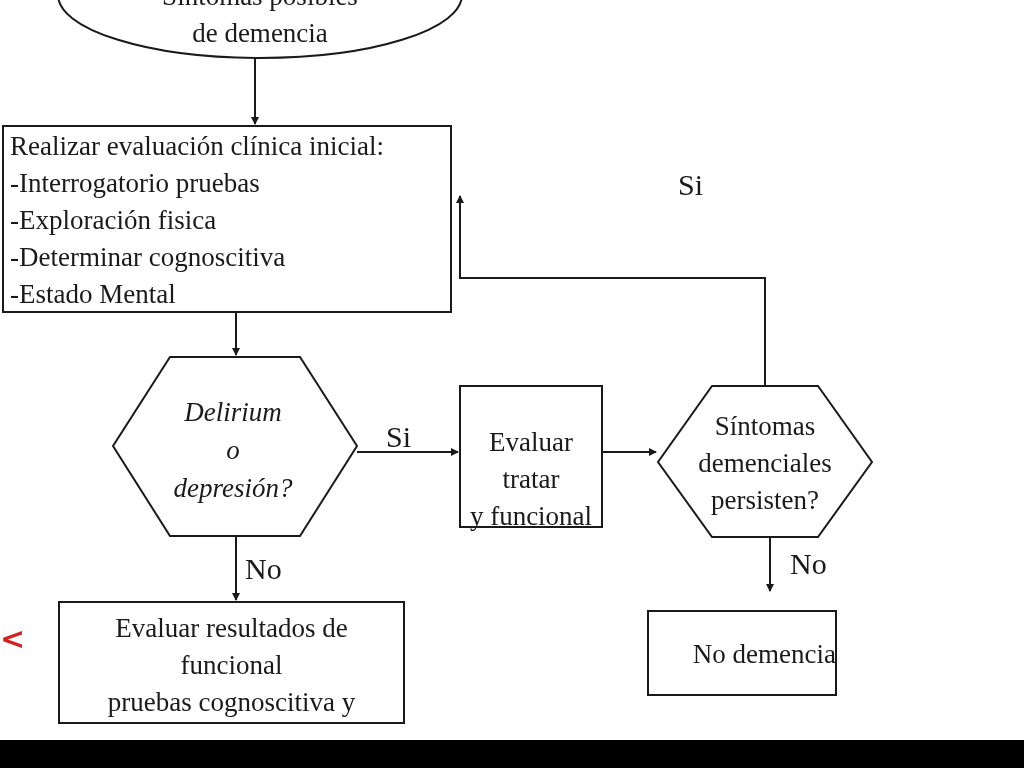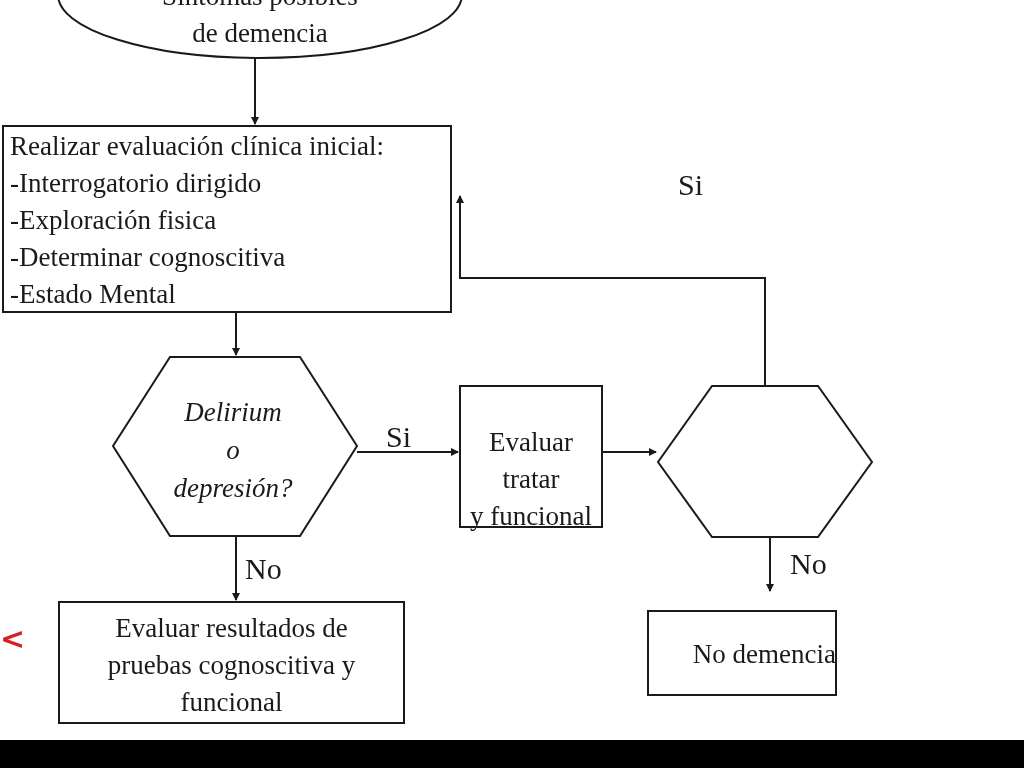--- a/index.html
+++ b/index.html
@@ -39,43 +39,48 @@
     </g>
   </svg>
 
   <div class="txt c" style="left:60px;top:-22px;width:400px;">
     <div>Síntomas posibles</div>
     <div>de demencia</div>
   </div>
 
   <div class="txt" style="left:10px;top:128px;">
     <div>Realizar evaluación clínica inicial:</div>
-    <div>-Interrogatorio dirigido</div>
+    <div>-Interrogatorio pruebas</div>
     <div>-Exploración fisica</div>
     <div>-Determinar cognoscitiva</div>
     <div>-Estado Mental</div>
   </div>
 
   <div class="txt c" style="left:133px;top:393px;width:200px;line-height:38px;font-style:italic;">
     <div>Delirium</div>
     <div>o</div>
     <div>depresión?</div>
   </div>
 
   <div class="txt c" style="left:460px;top:404px;width:142px;line-height:37px;margin-top:20px;">
     <div>Evaluar</div>
     <div>tratar</div>
     <div>y funcional</div>
   </div>
 
+  <div class="txt c" style="left:665px;top:408px;width:200px;line-height:37px;">
+    <div>Síntomas</div>
+    <div>demenciales</div>
+    <div>persisten?</div>
+  </div>
 
   <div class="txt c" style="left:59px;top:610px;width:345px;line-height:37px;">
     <div>Evaluar resultados de</div>
+    <div>funcional</div>
     <div>pruebas cognoscitiva y</div>
-    <div>funcional</div>
   </div>
 
   <div class="txt c" style="left:648px;top:636px;width:188px;text-align:right;">
     <span>No demencia</span>
   </div>
 
   <div class="txt" style="left:386px;top:418px;font-size:30px;">Si</div>
   <div class="txt" style="left:245px;top:550px;font-size:30px;">No</div>
   <div class="txt" style="left:678px;top:166px;font-size:30px;">Si</div>
   <div class="txt" style="left:790px;top:545px;font-size:30px;">No</div>

